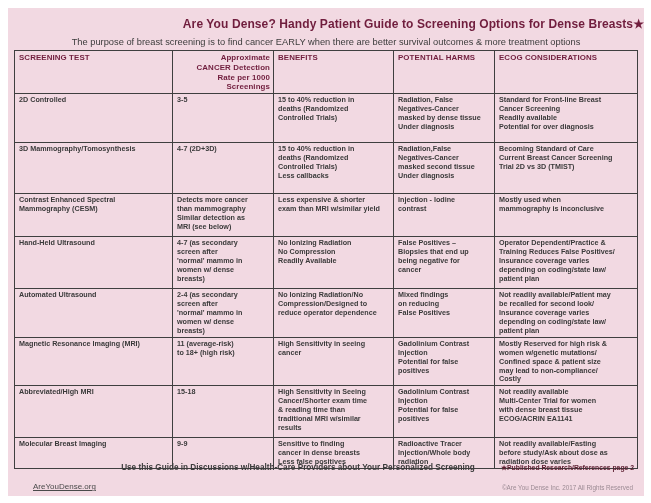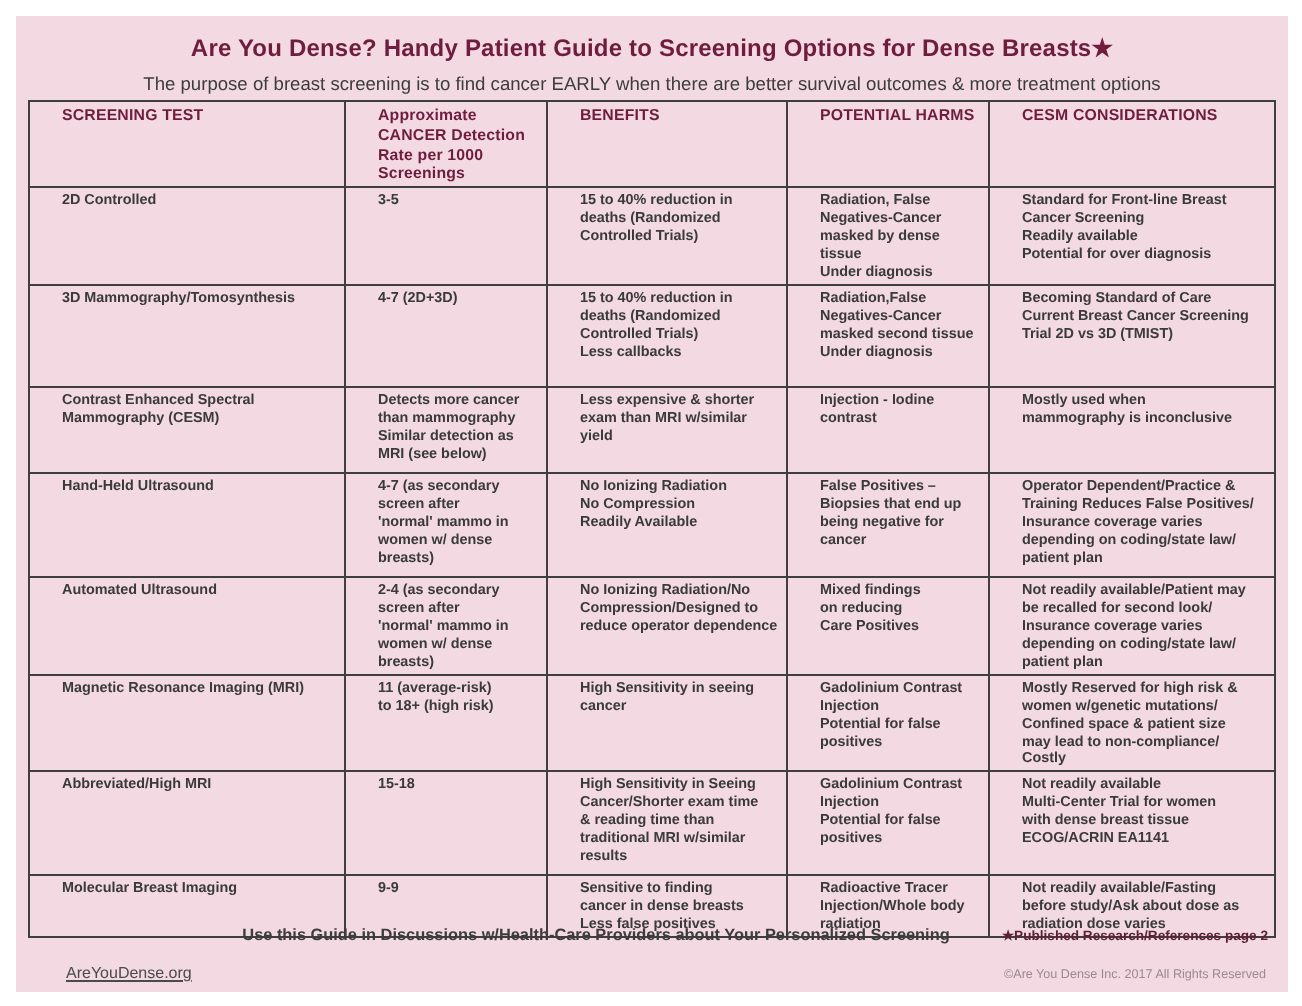--- a/index.html
+++ b/index.html
@@ -5,38 +5,38 @@
   html,body{margin:0;padding:0;}
   body{
     width:651px;height:503px;background:#ffffff;position:relative;
     font-family:"Liberation Sans",sans-serif;overflow:hidden;
   }
   .card{
     position:absolute;left:8px;top:8px;width:636px;height:488px;
     background:#f2d9e2;
   }
   .title{
-    position:absolute;left:0;top:9px;width:100%;text-align:center;
+    position:absolute;left:0;top:9px;width:100%;text-align:right;
     font-size:12px;font-weight:bold;color:#701d3d;letter-spacing:0.1px;
   }
   .subtitle{
     position:absolute;left:0;top:29px;width:100%;text-align:center;
     font-size:9.3px;color:#3c3c3c;
   }
   table.screening{
     position:absolute;left:6px;top:42px;width:623px;
     border-collapse:collapse;table-layout:fixed;
   }
   table.screening th, table.screening td{
-    border:1px solid #3f3f3f;vertical-align:top;padding:2px 3px 1px 16px;
+    border:1px solid #3f3f3f;vertical-align:top;padding:2px 3px 1px 4px;
     font-size:7.2px;line-height:1.24;color:#3a3a3a;font-weight:bold;
     white-space:pre-line;text-align:left;overflow:hidden;
   }
   table.screening th{color:#701d3d;font-size:7.9px;letter-spacing:0.1px;}
-  table.screening th.center{text-align:left;}
+  table.screening th.center{text-align:right;}
   td.testname{font-size:7.6px;}
   .guide-note{
     position:absolute;left:70px;top:455px;width:440px;text-align:center;
     font-size:8.2px;font-weight:bold;color:#3c3c3c;
   }
   .ref-note{
     position:absolute;right:10px;top:456px;font-size:6.8px;
     color:#5e2133;font-weight:bold;
   }
   .website{
@@ -65,21 +65,21 @@
     </colgroup>
     <tbody>
         <tr style="height:33px">
       <th>SCREENING TEST</th>
       <th class="center">Approximate
 CANCER Detection
 Rate per 1000
 Screenings</th>
       <th>BENEFITS</th>
       <th>POTENTIAL HARMS</th>
-      <th>CESM CONSIDERATIONS</th>
+      <th>ECOG CONSIDERATIONS</th>
     </tr>
     <tr style="height:49px">
       <td class="testname">2D Controlled</td>
       <td>3-5</td>
       <td>15 to 40% reduction in
 deaths (Randomized
 Controlled Trials)</td>
       <td>Radiation, False
 Negatives-Cancer
 masked by dense tissue
@@ -143,21 +143,21 @@
       <td>2-4 (as secondary
 screen after
 'normal' mammo in
 women w/ dense
 breasts)</td>
       <td>No Ionizing Radiation/No
 Compression/Designed to
 reduce operator dependence</td>
       <td>Mixed findings
 on reducing
-Care Positives</td>
+False Positives</td>
       <td>Not readily available/Patient may
 be recalled for second look/
 Insurance coverage varies
 depending on coding/state law/
 patient plan</td>
     </tr>
     <tr style="height:48px">
       <td class="testname">Magnetic Resonance Imaging (MRI)</td>
       <td>11 (average-risk)
 to 18+ (high risk)</td>

